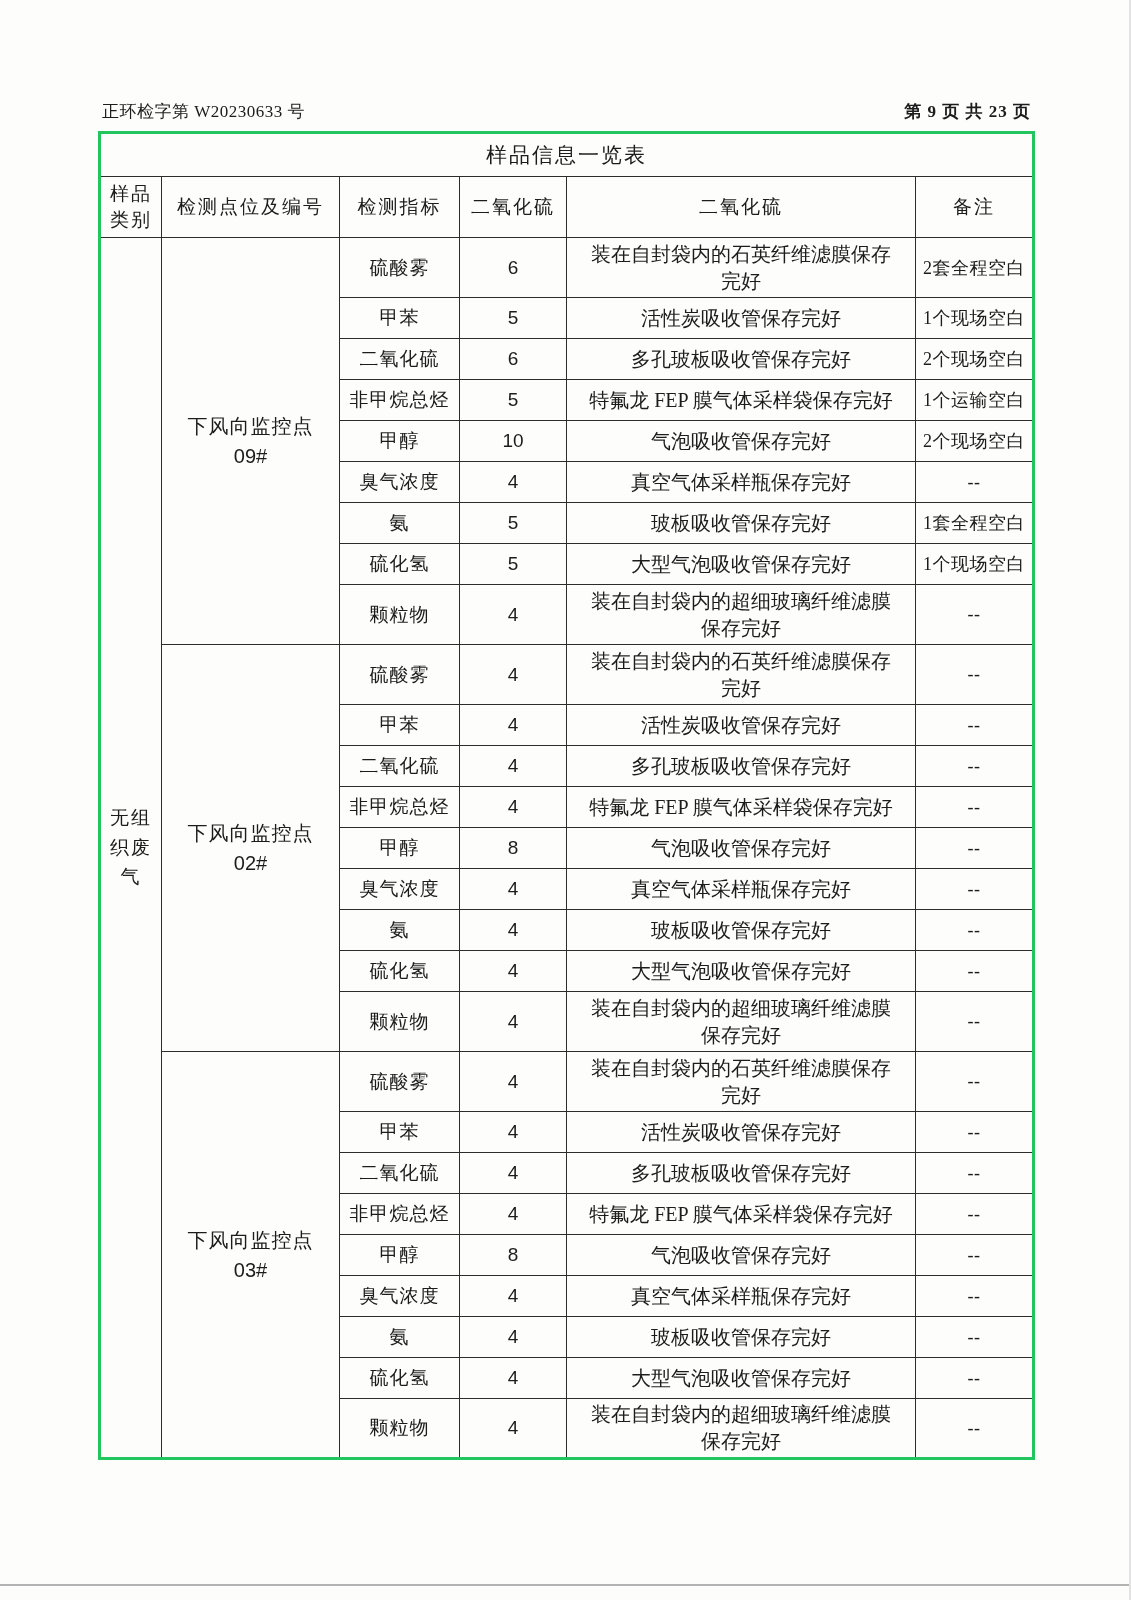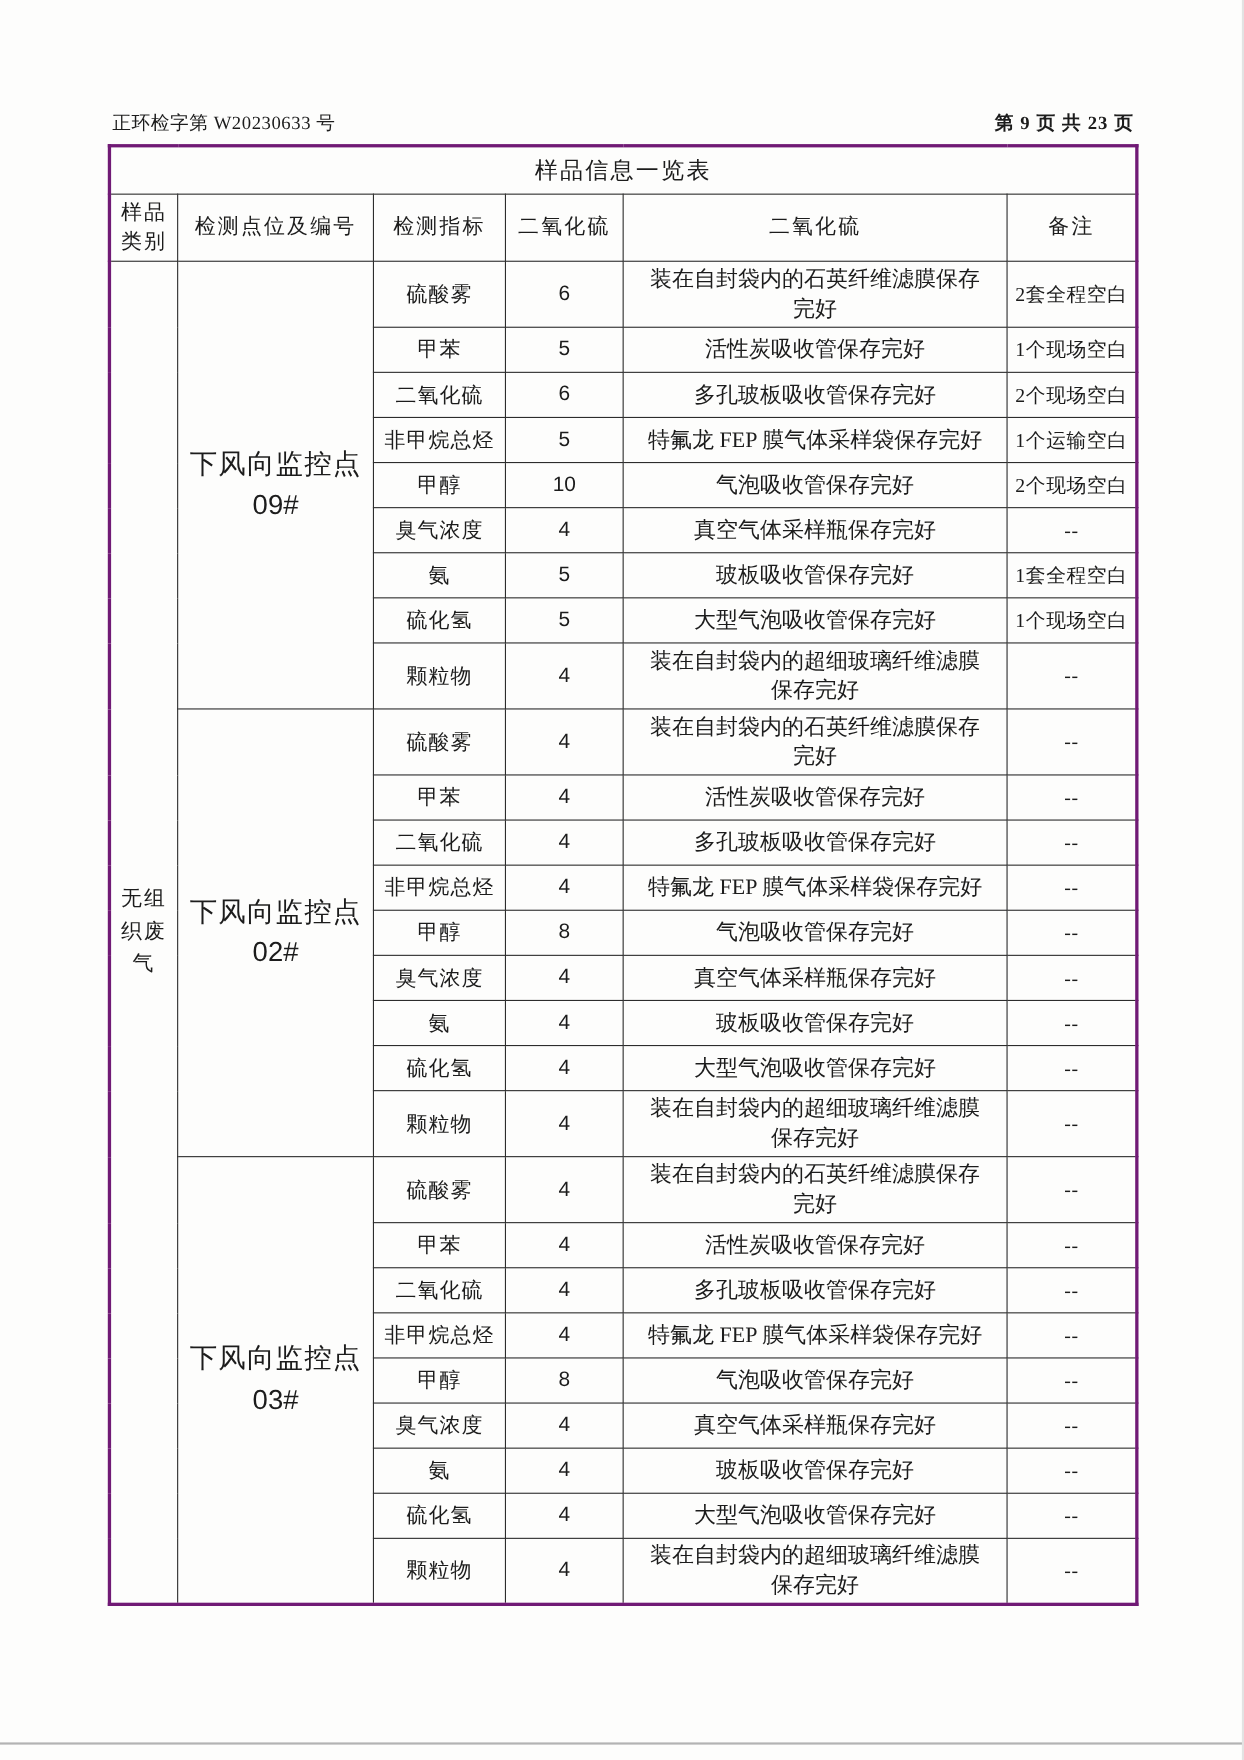--- a/index.html
+++ b/index.html
@@ -35,21 +35,21 @@
     letter-spacing: 1px;
     white-space: nowrap;
   }
   table.sample-table {
     position: absolute;
     left: 98px;
     top: 131px;
     width: 934px;
     border-collapse: collapse;
     table-layout: fixed;
-    border: 3px solid #701a75;
+    border: 3px solid #22c55e;
   }
   table.sample-table th,
   table.sample-table td {
     border: 1.5px solid #2c2c2c;
     text-align: center;
     vertical-align: middle;
     padding: 1px 4px;
     font-weight: normal;
     overflow: hidden;
   }
@@ -89,21 +89,21 @@
     padding: 1px 2px;
     letter-spacing: 0.5px;
   }
   td.category-cell {
     font-size: 19px;
     letter-spacing: 2px;
     padding: 1px 2px;
   }
   td.category-cell span { display: block; line-height: 1.55; }
   td.point-cell {
-    font-size: 25px;
+    font-size: 20px;
     letter-spacing: 1px;
   }
   td.point-cell span { display: block; line-height: 1.5; }
   td.point-cell .point-id {
     font-family: "Liberation Sans", "DejaVu Sans", sans-serif;
     letter-spacing: 0;
   }
   .scan-bottom-line {
     position: absolute;
     left: 0;

